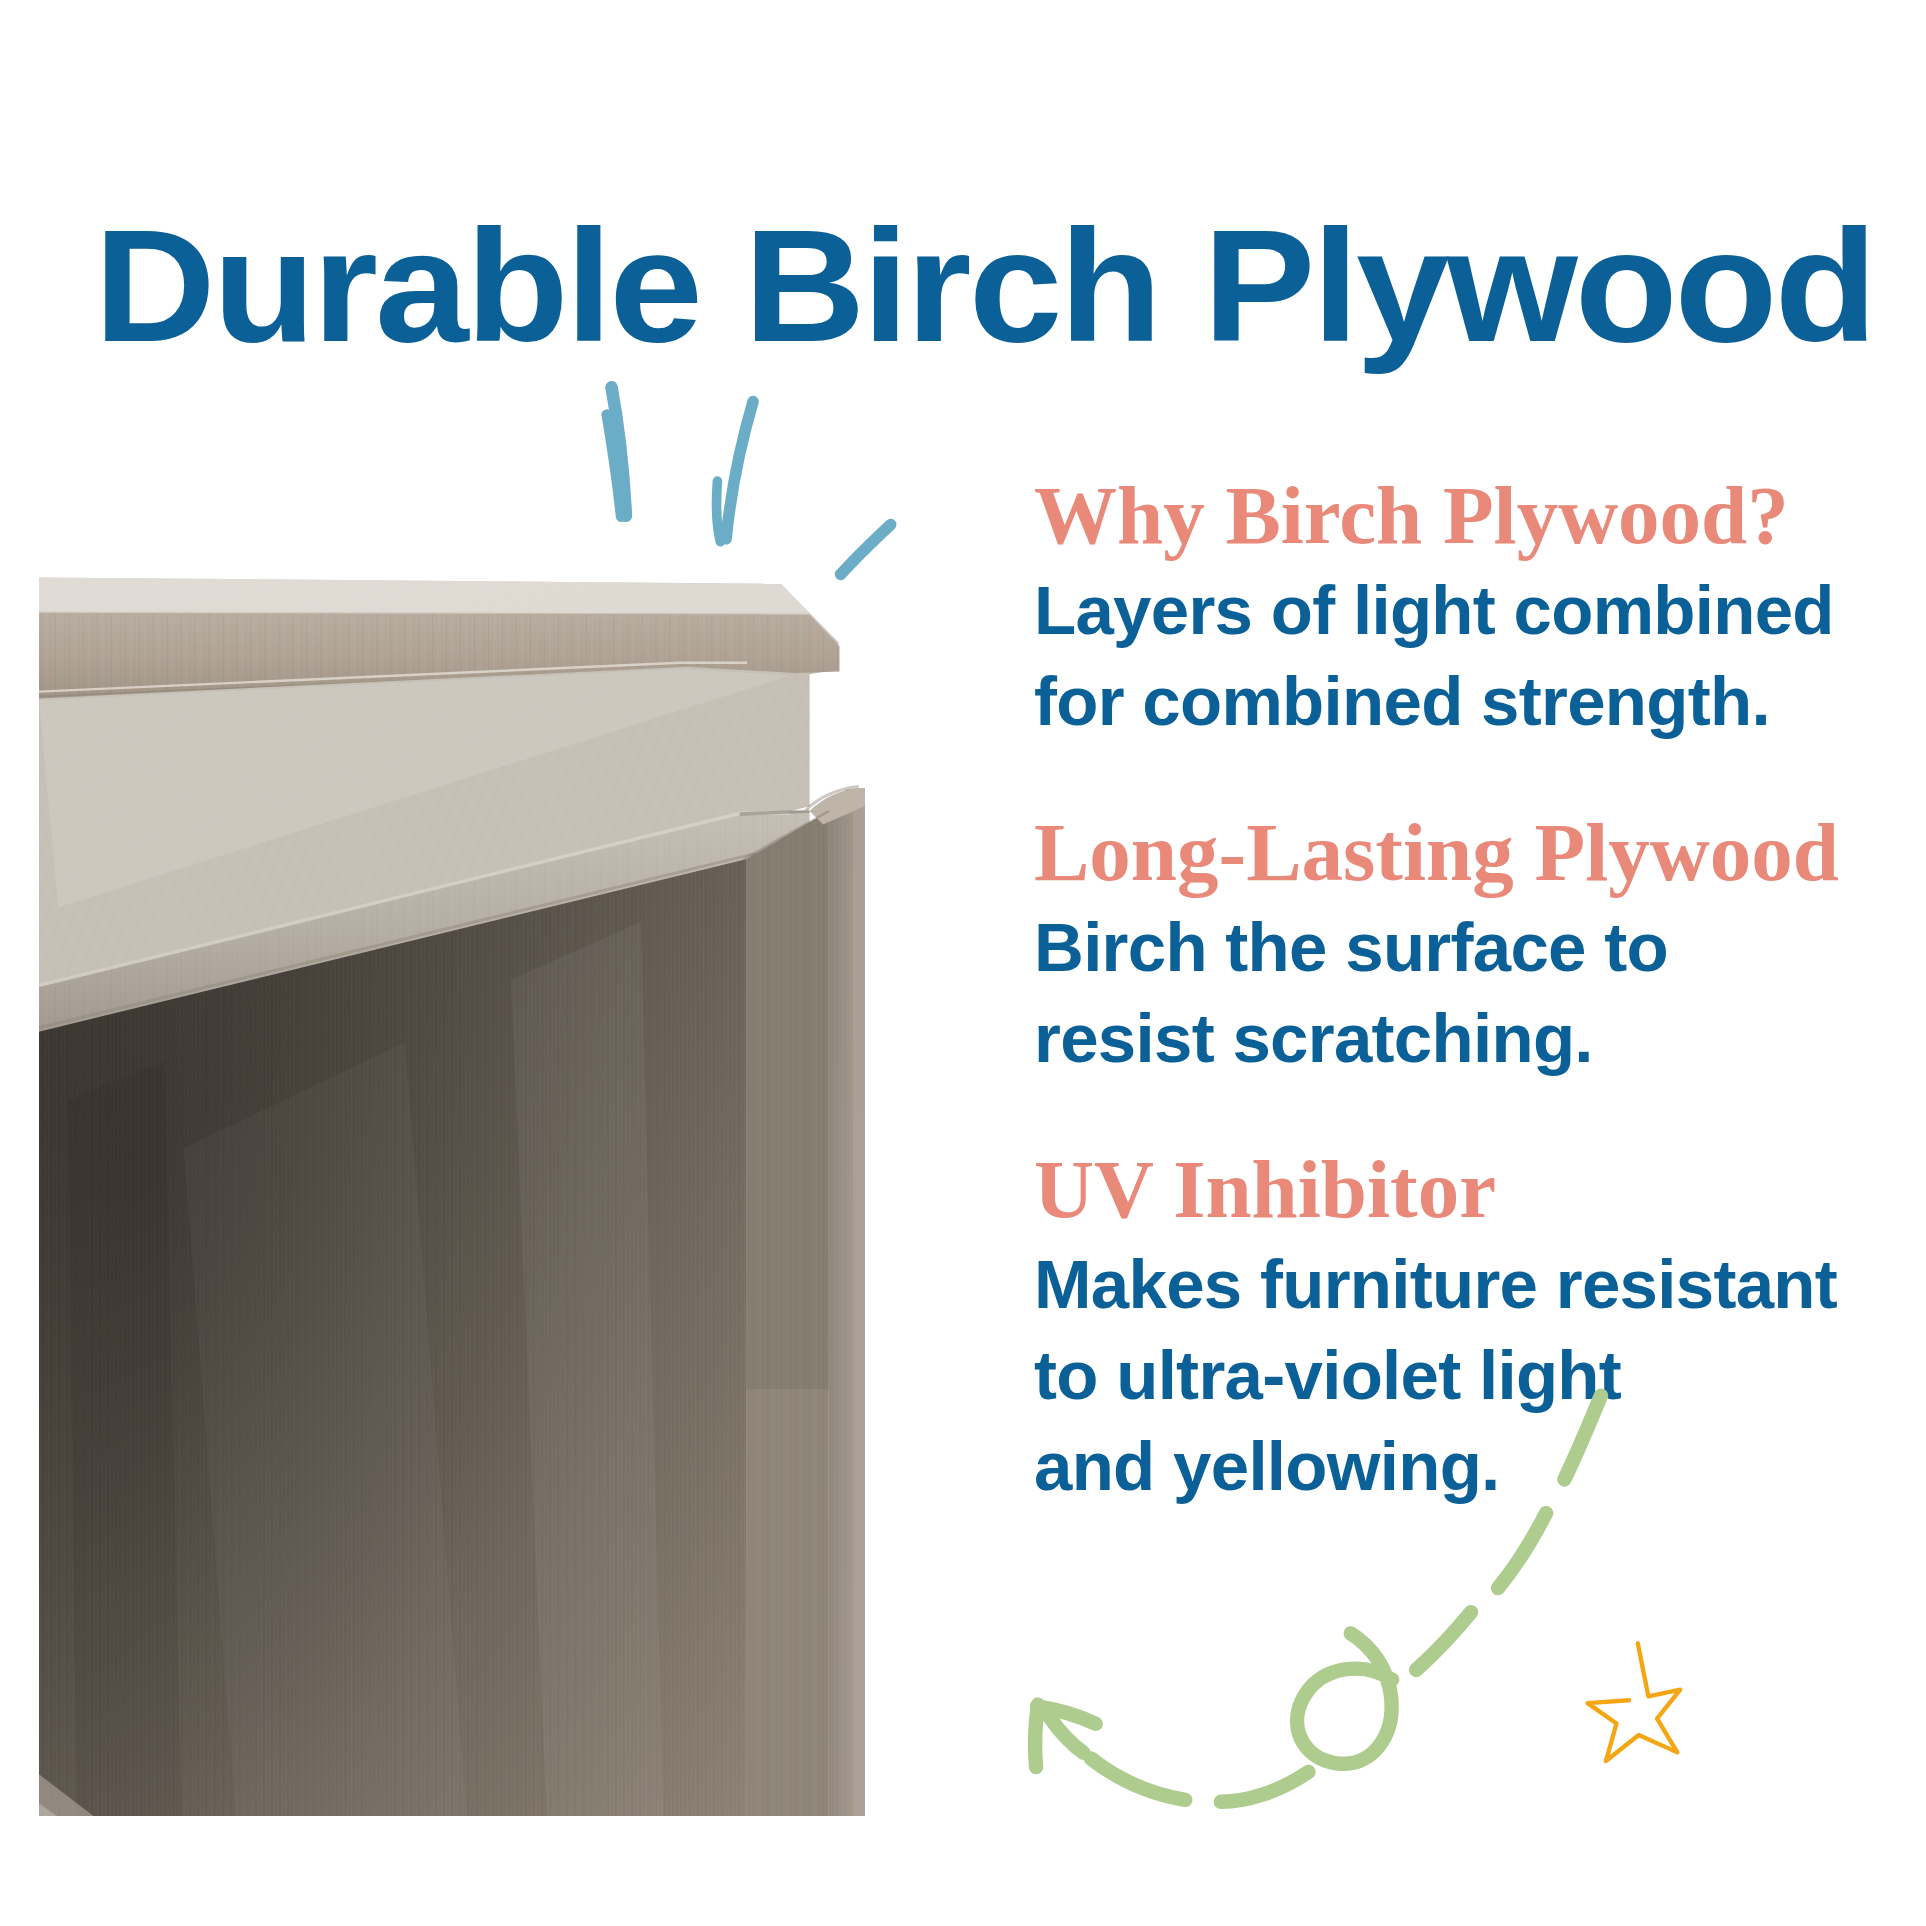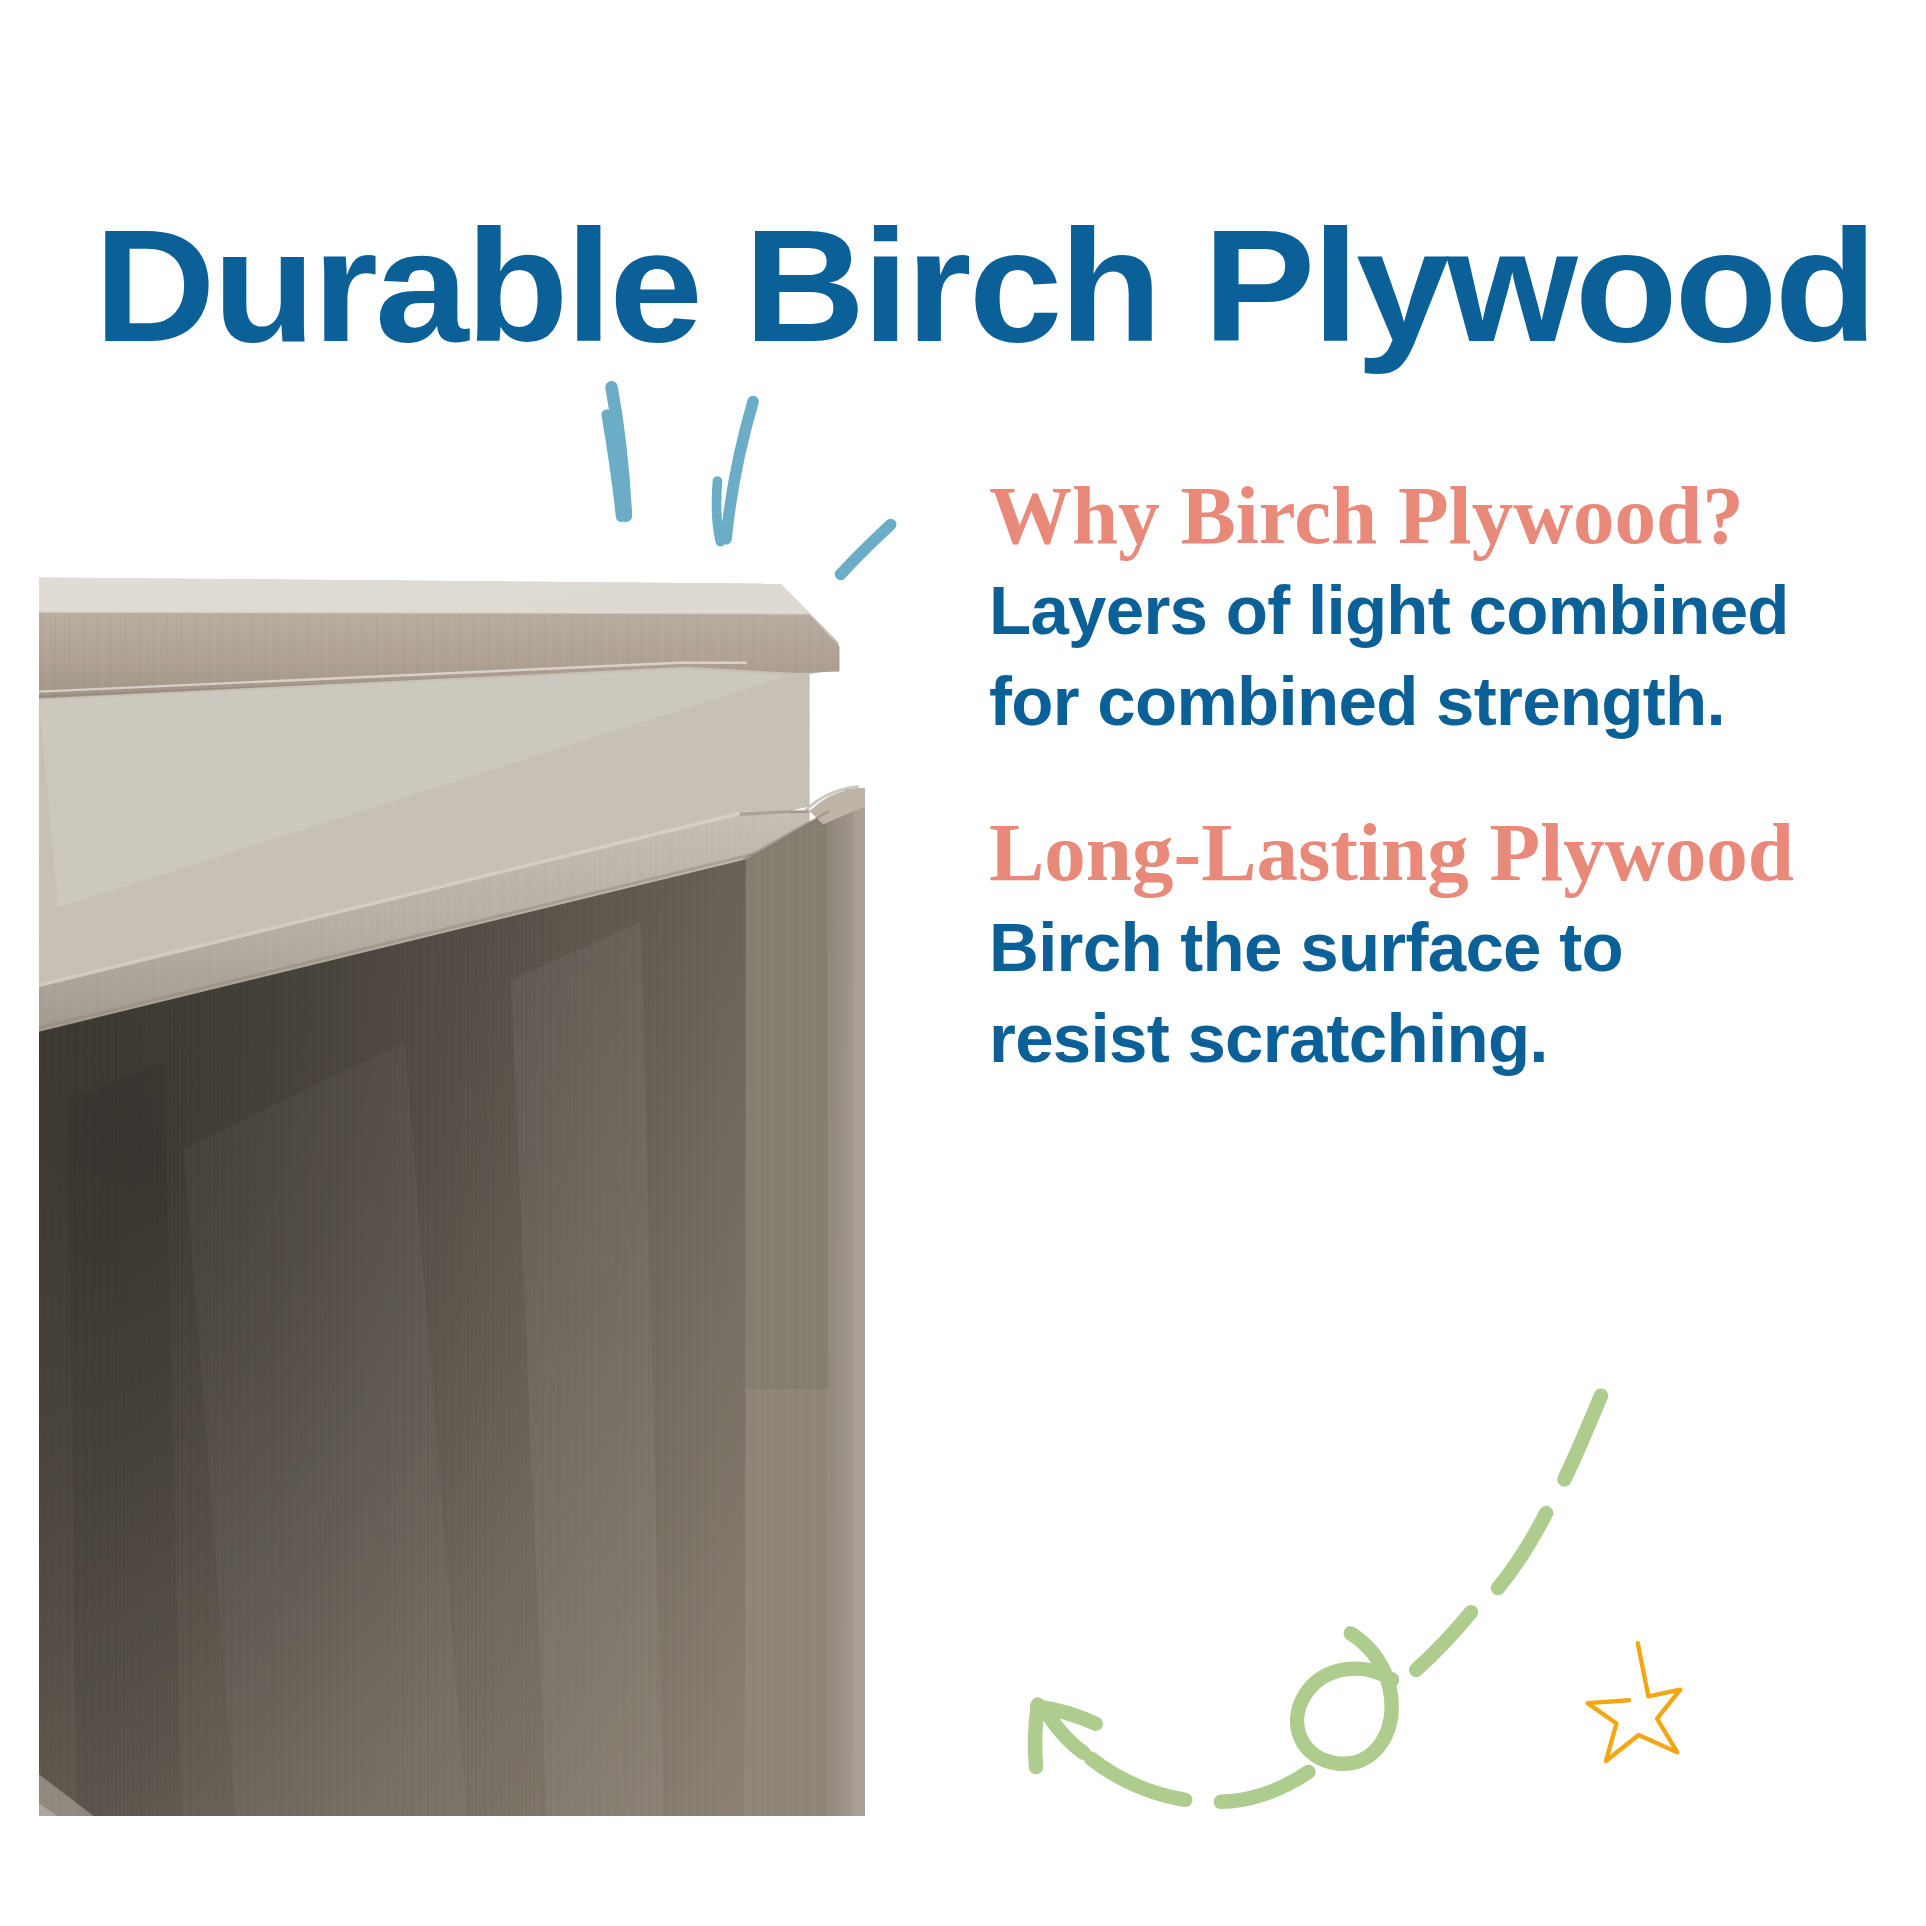--- a/index.html
+++ b/index.html
@@ -41,21 +41,21 @@
     top: 474px;
     width: 826px;
     height: 1411px;
     overflow: hidden;
   }
   #product-photo svg { display:block; width:100%; height:100%; }
 
   
   #feature-column {
     position: absolute;
-    left: 989px;
+    left: 1034px;
     top: 472px;
     width: 867px;
   }
   .feature-block { margin-bottom: 62px; }
   .feature-block:last-child { margin-bottom: 0; }
 
   .feature-heading {
     font-family: "Liberation Serif", serif;
     font-weight: 700;
     font-size: 83px;
@@ -222,20 +222,28 @@
     </div>
 
     <div class="feature-block">
       <h2 class="feature-heading">Long-Lasting Plywood</h2>
       <p class="feature-body">
         <span class="line">Birch the surface to</span>
         <span class="line">resist scratching.</span>
       </p>
     </div>
 
+    <div class="feature-block">
+      <h2 class="feature-heading">UV Inhibitor</h2>
+      <p class="feature-body">
+        <span class="line">Makes furniture resistant</span>
+        <span class="line">to ultra-violet light</span>
+        <span class="line">and yellowing.</span>
+      </p>
+    </div>
 
   </div>
 
   <div class="doodle" id="sparkle-lines">
     <svg viewBox="0 0 700 430" aria-hidden="true">
       <g fill="none" stroke="#6BACC6" stroke-linecap="round" stroke-linejoin="round">
         <path d="M 80,15 C 92,80 104,168 110,282" stroke-width="26"></path>
         <path d="M 70,72 C 80,130 92,210 100,284" stroke-width="22"></path>
         <path d="M 374,45 C 352,120 330,210 318,330" stroke-width="24"></path>
         <path d="M 300,210 C 296,262 298,302 306,336" stroke-width="20"></path>

